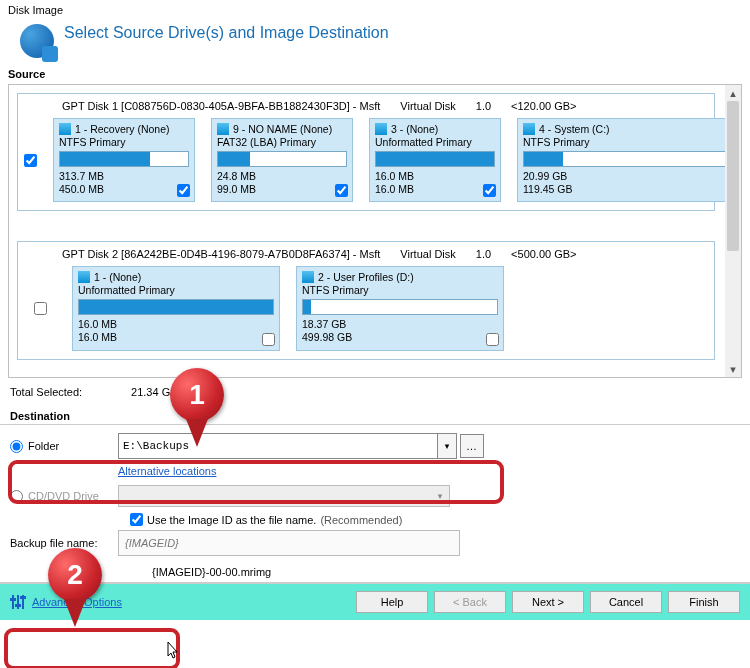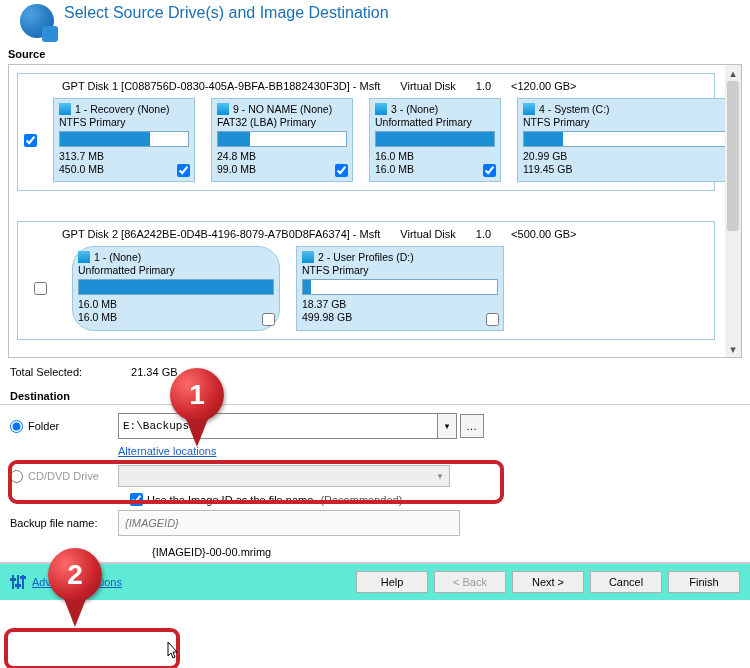--- a/index.html
+++ b/index.html
@@ -64,20 +64,21 @@
 .pin .ball{width:54px;height:54px;border-radius:50%;background:radial-gradient(circle at 32% 30%,#ff6a6a,#c8232a 60%,#8e1218);color:#fff;font-size:28px;font-weight:700;display:flex;align-items:center;justify-content:center;box-shadow:1px 2px 4px rgba(0,0,0,.4)}
 .pin .tip{width:0;height:0;border-left:11px solid transparent;border-right:11px solid transparent;border-top:28px solid #b01e24;margin:-3px auto 0 auto}
 .cursor{position:absolute;width:20px;height:24px;pointer-events:none}
 .cursor svg{width:20px;height:24px}
 input[type=checkbox]{width:13px;height:13px;margin:0}
 </style>
 </head>
 <body>
 
 <div class="win">
+  <div class="titlebar">Disk Image</div>
   <div class="header">
     <div class="hd-icon"></div>
     <h1>Select Source Drive(s) and Image Destination</h1>
   </div>
 
   <div class="section-label">Source</div>
 
   <div class="src-wrap">
     <div class="src-panel" id="disks">
         <div class="disk">
@@ -135,21 +136,21 @@
               <input type="checkbox" class="corner-cb" checked="" style="">
             </div>
           </div>
         </div>
         <div class="disk">
           <div class="disk-head">GPT Disk 2 [86A242BE-0D4B-4196-8079-A7B0D8FA6374] - Msft<span class="sep"></span>Virtual Disk<span class="sep"></span>1.0<span class="sep"></span>&lt;500.00 GB&gt;</div>
           <div class="part-row">
             <div class="disk-cb">
               <input type="checkbox" style="">
             </div>
-            <div class="part" style="width: 196px; border-radius: 22px;">
+            <div class="part" style="width: 196px;">
               <div class="pt">
                 <span class="drive-ico"></span>
                 <span>1 -  (None)</span>
               </div>
               <div class="pt2">Unformatted Primary</div>
               <div class="bar">
                 <div class="bar-fill" style="width:100%"></div>
               </div>
               <div class="sizes">16.0 MB<br>16.0 MB</div>
               <input type="checkbox" class="corner-cb" style="">

